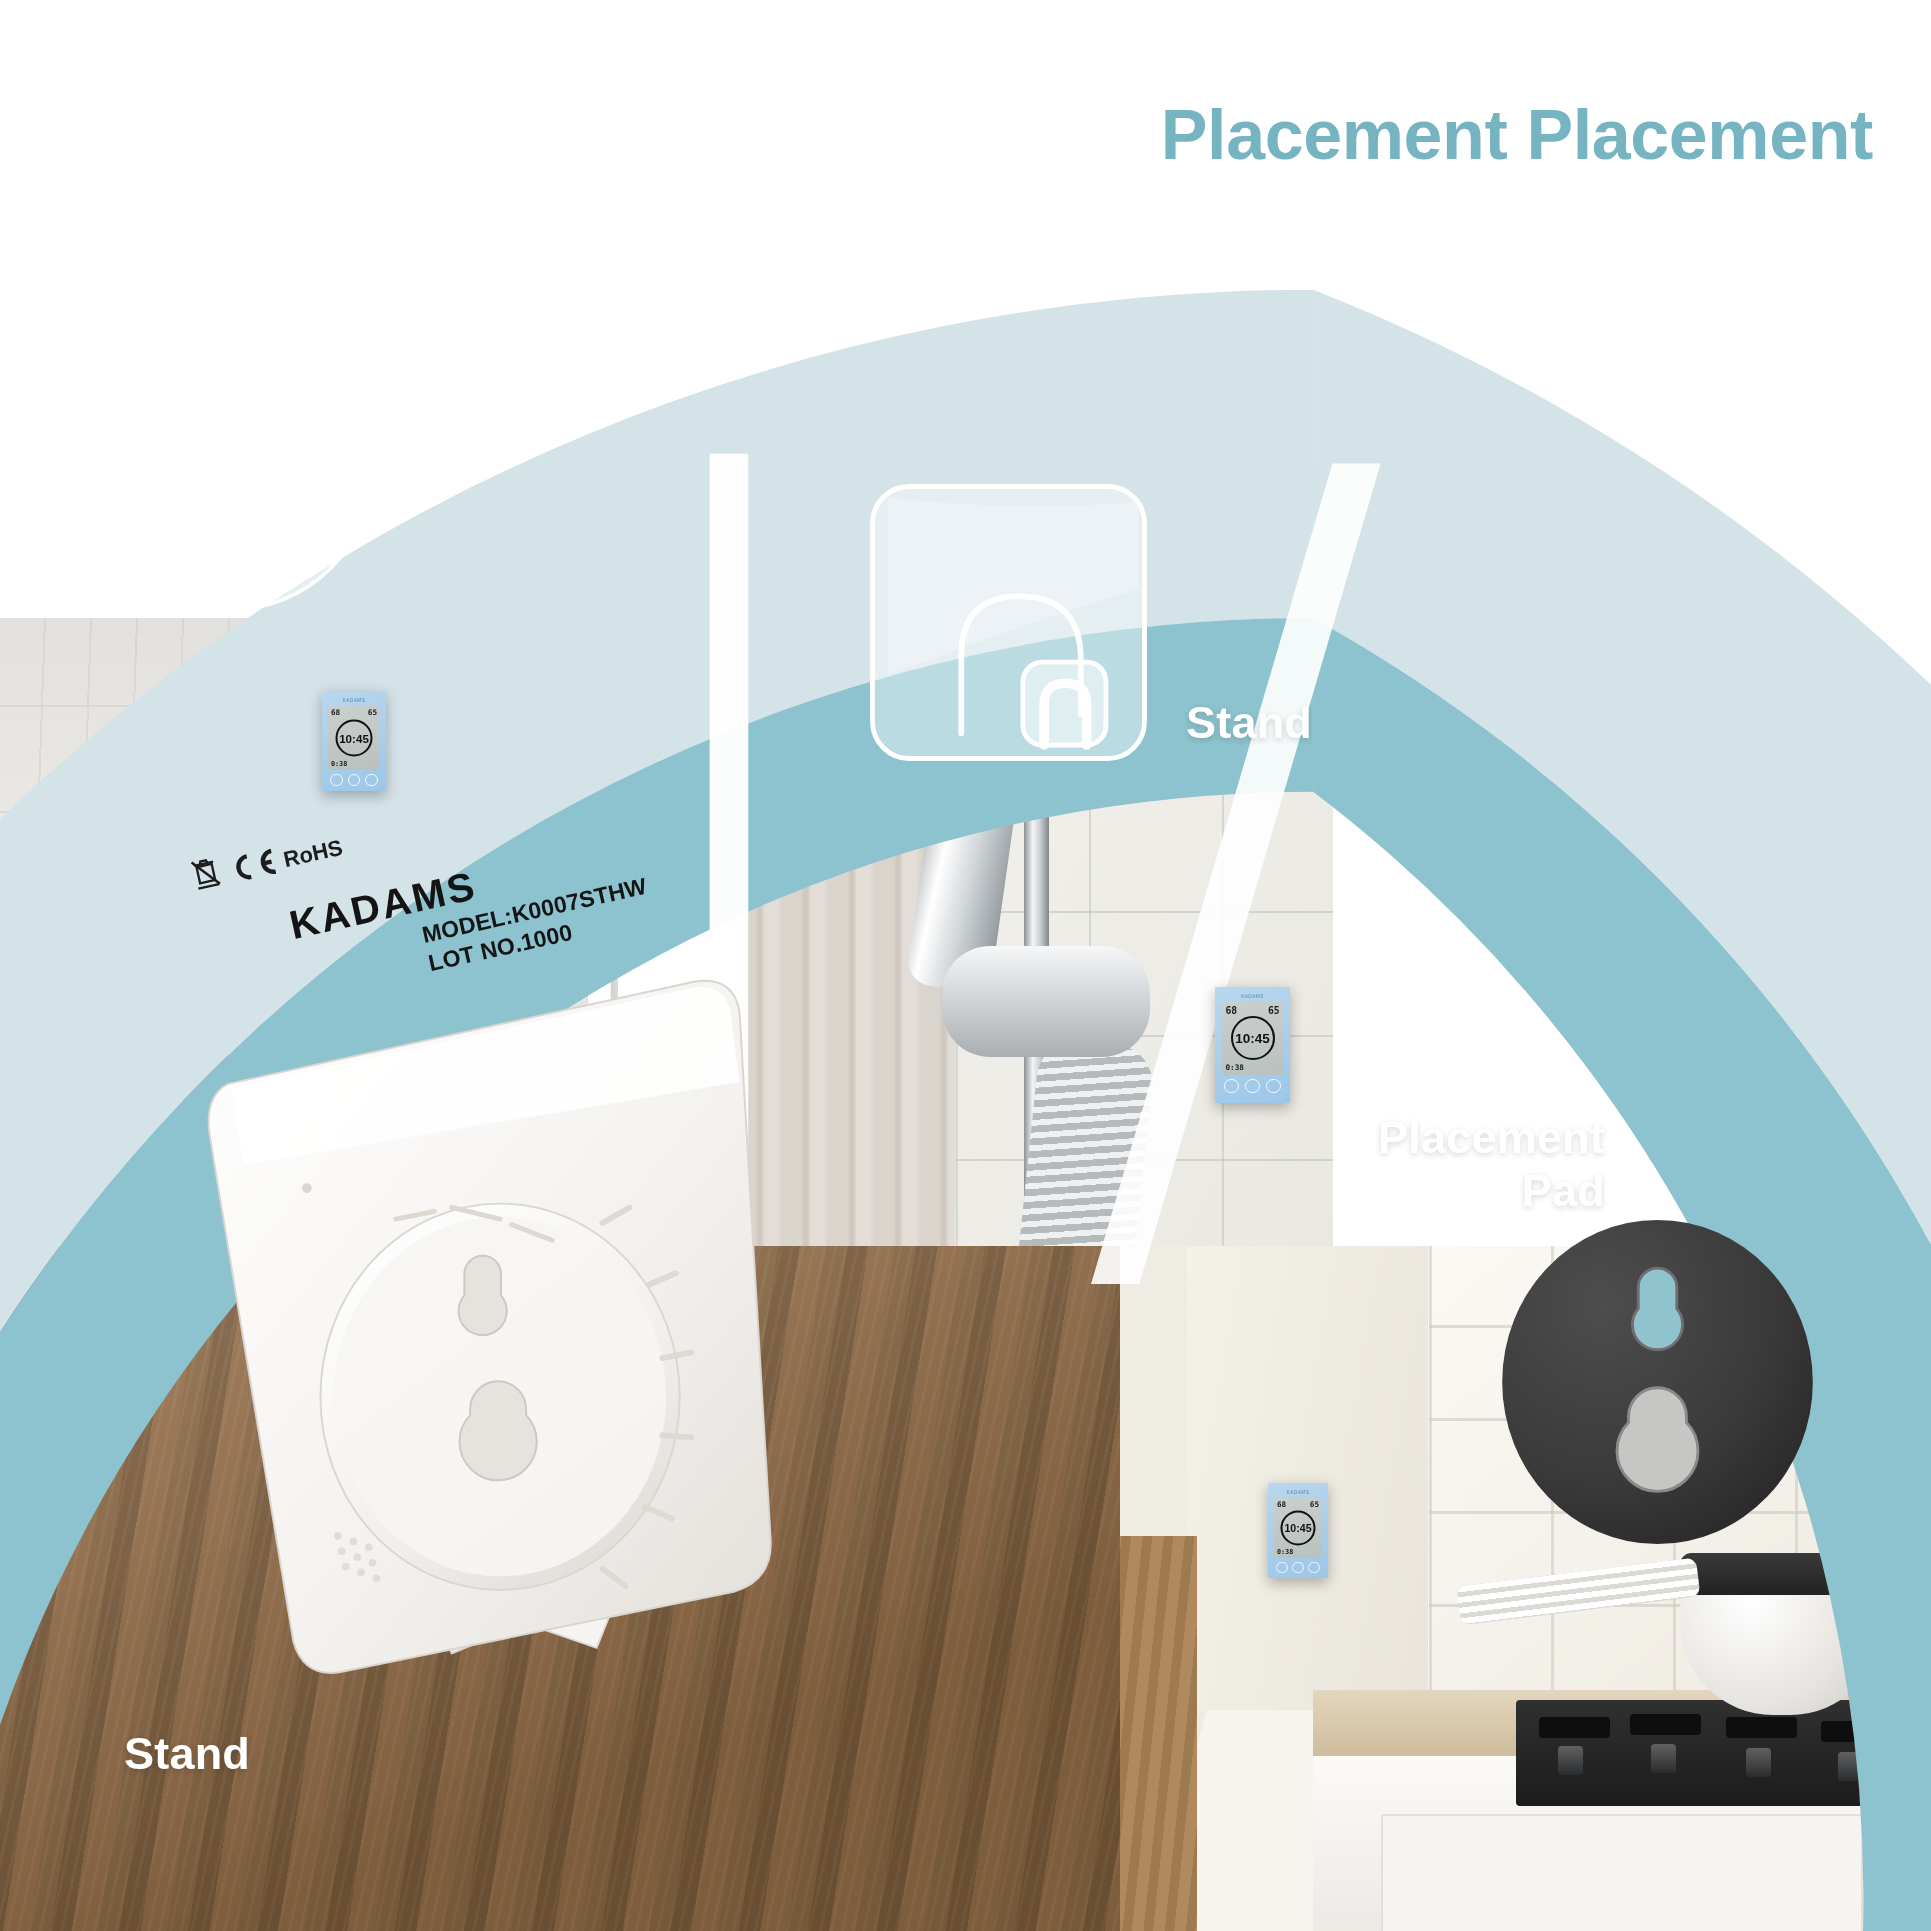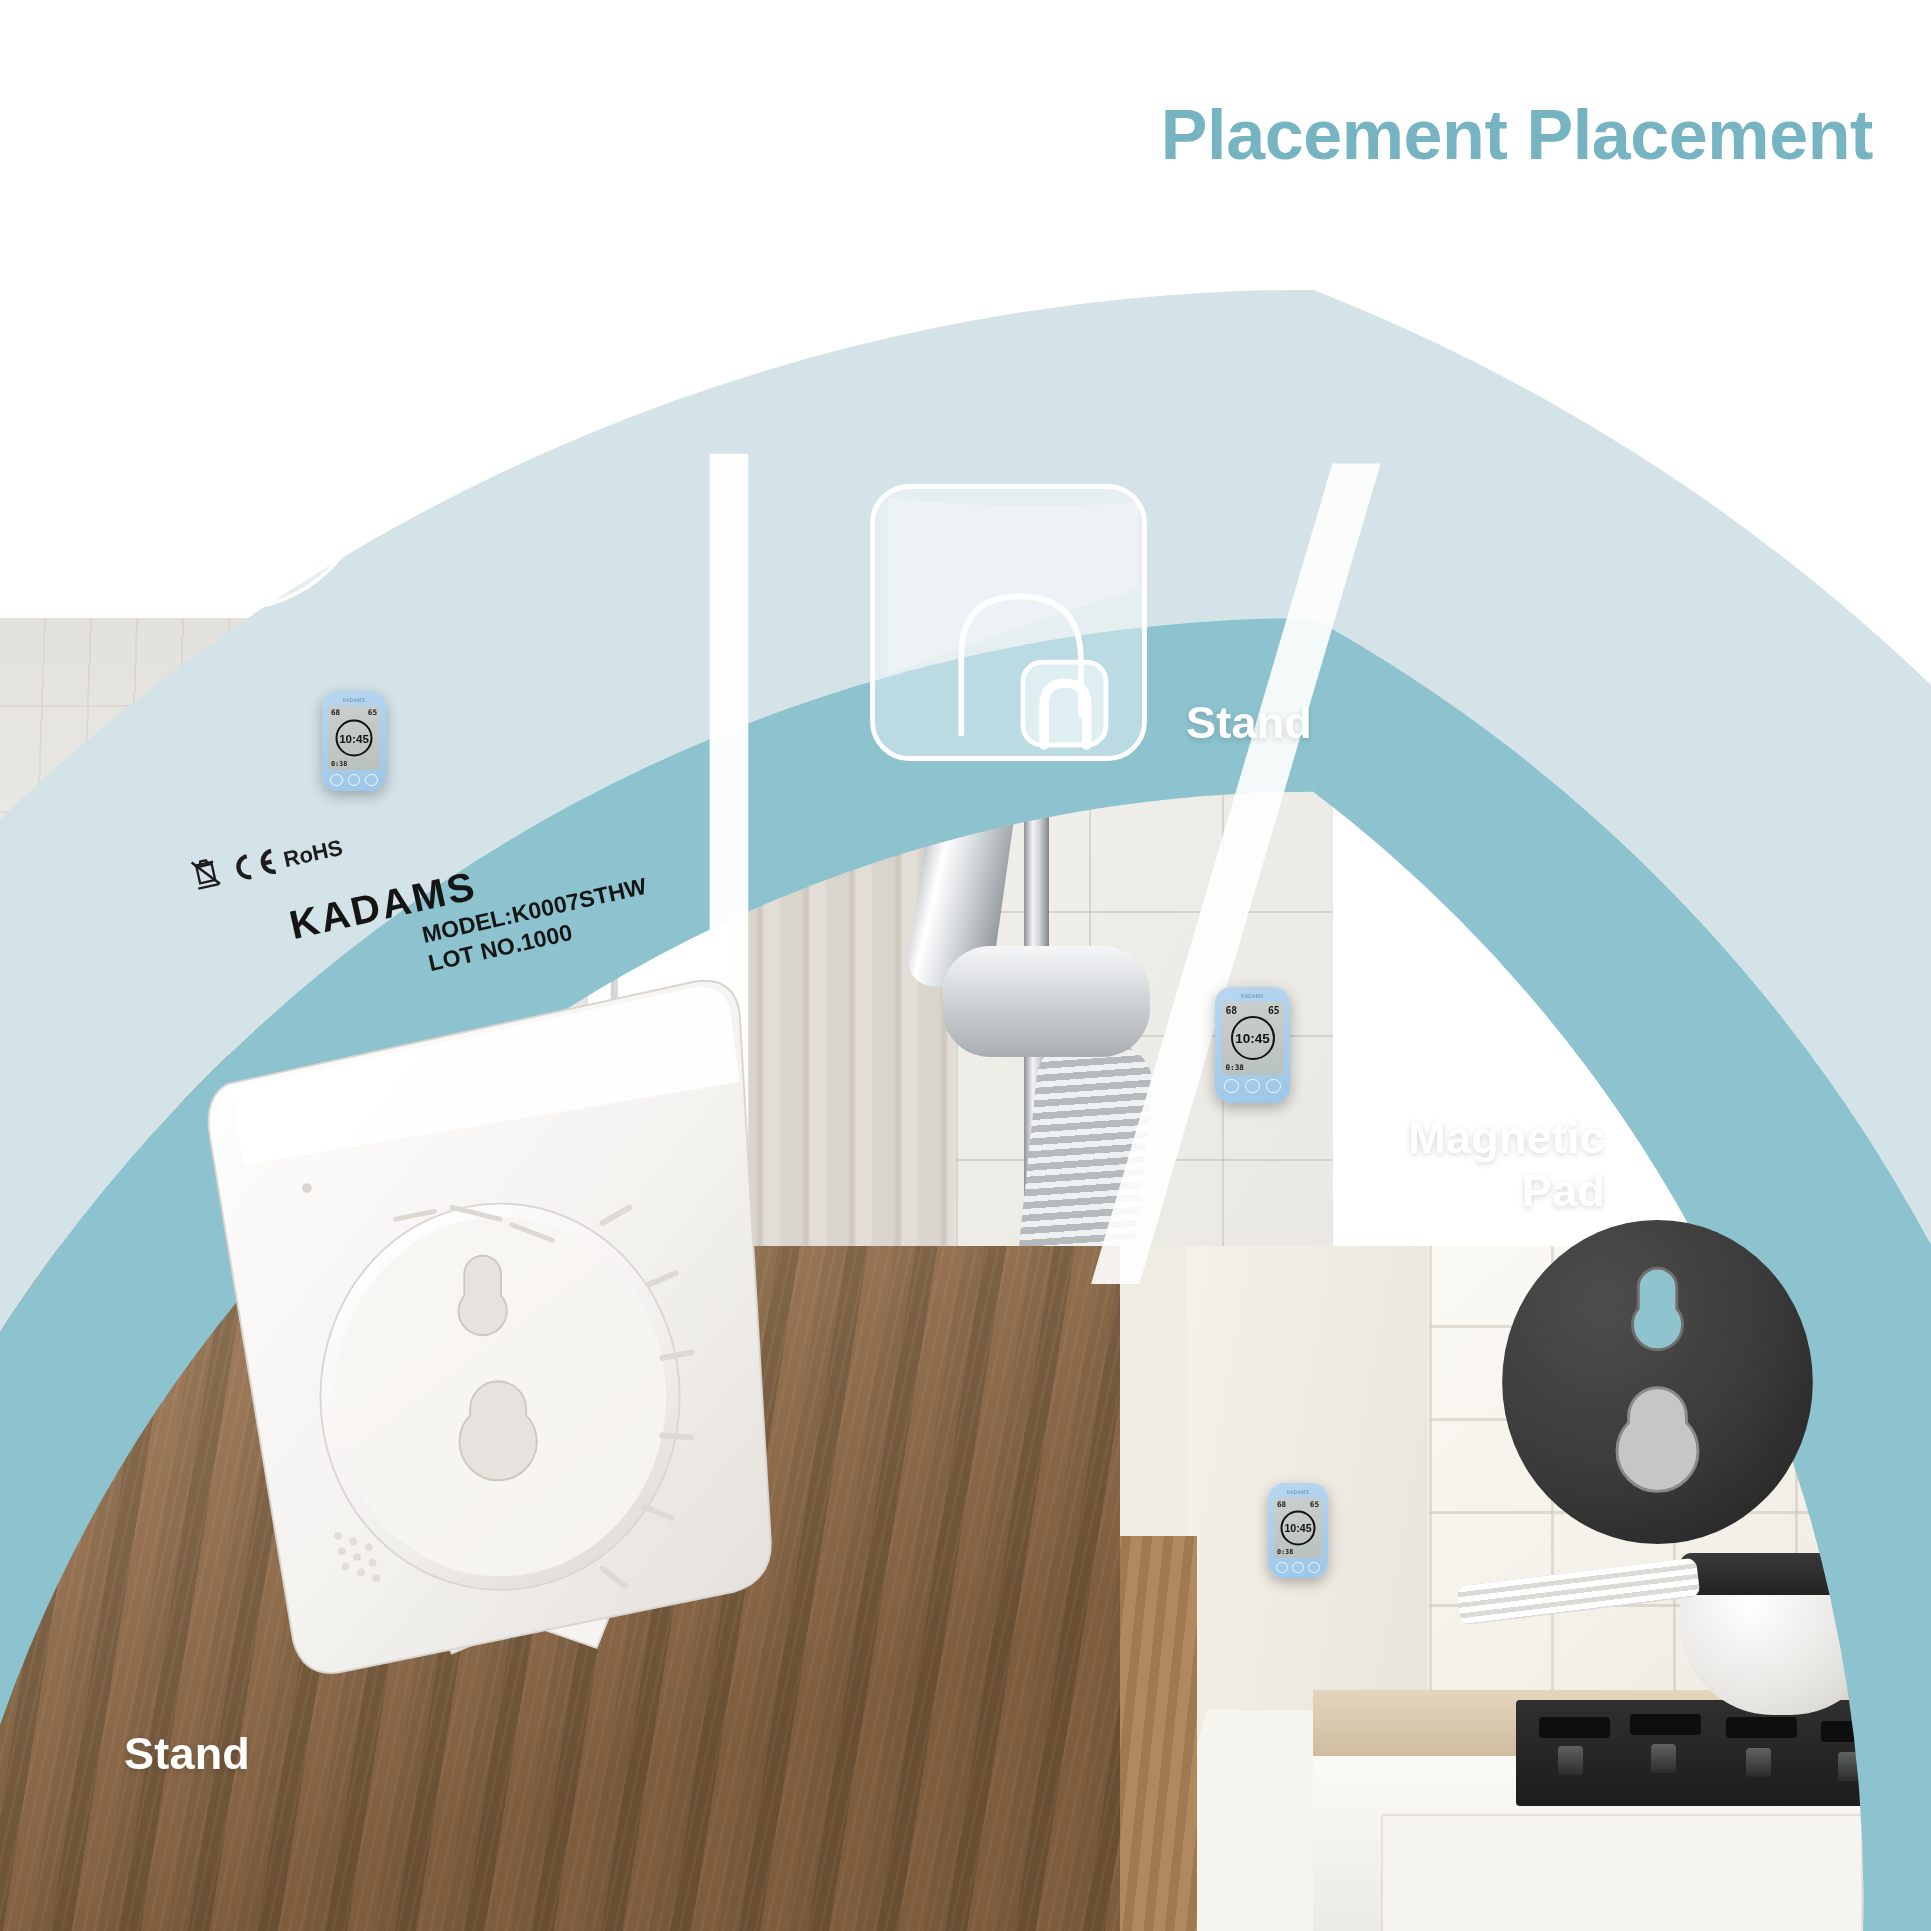--- a/index.html
+++ b/index.html
@@ -133,21 +133,21 @@
     color:#76b4c1; font-weight:bold; font-size:70px; line-height:1.16; letter-spacing:-0.4px; }
 
   .callout-label { position:absolute; color:#ffffff; font-weight:bold; font-size:45px;
     line-height:1.17; letter-spacing:0.2px; text-shadow:0 1.9px 6.8px rgba(0,0,0,.16); }
   #label-suction { left:404px; top:413px; }
   #label-hook    { left:1186px; top:697px; }
   #label-magnet  { left:1605px; top:1112px; text-align:right; transform:translateX(-100%); }
   #label-stand   { left:124px; top:1728px; }
 
   
-  .mini-clock { position:absolute; border-radius:16px;
+  .mini-clock { position:absolute; border-radius:1px;
     background:linear-gradient(160deg,#b9d7ef,#9cc6e8);
     box-shadow:0 4.8px 13.5px rgba(0,0,0,.28); padding:6.8px 5.8px 5.8px; }
   .mini-brand { font-size:4.8px; color:#5d88ad; text-align:center; letter-spacing:0.4px; }
   .mini-lcd { position:relative; margin:2.9px auto 0;
     background:linear-gradient(170deg,#c9cfcd,#b9c1bf); border-radius:2.9px; }
   .mini-ring { position:absolute; left:50%; top:50%; transform:translate(-50%,-50%);
     border:2.9px solid #111; border-radius:50%; }
   .mini-time { position:absolute; left:50%; top:50%; transform:translate(-50%,-50%);
     font-family:Liberation Sans, sans-serif; font-weight:bold; color:#111; }
   .mini-corner { position:absolute; font-family:"DejaVu Sans Mono", monospace; font-weight:bold;
@@ -501,21 +501,21 @@
       <div class="mini-btn" style="width:11.6px;height:11.6px;"></div>
     </div>
   </div>
 
 
   <div class="callout-label" id="label-hook">
     <div>Stand</div>
   </div>
 
   <div class="callout-label" id="label-magnet">
-    <div>Magnetic</div>
+    <div>Placement</div>
     <div>Pad</div>
   </div>
 
   <div class="callout-label" id="label-stand">
     <div>Stand</div>
   </div>
 
 </div>
 
 

